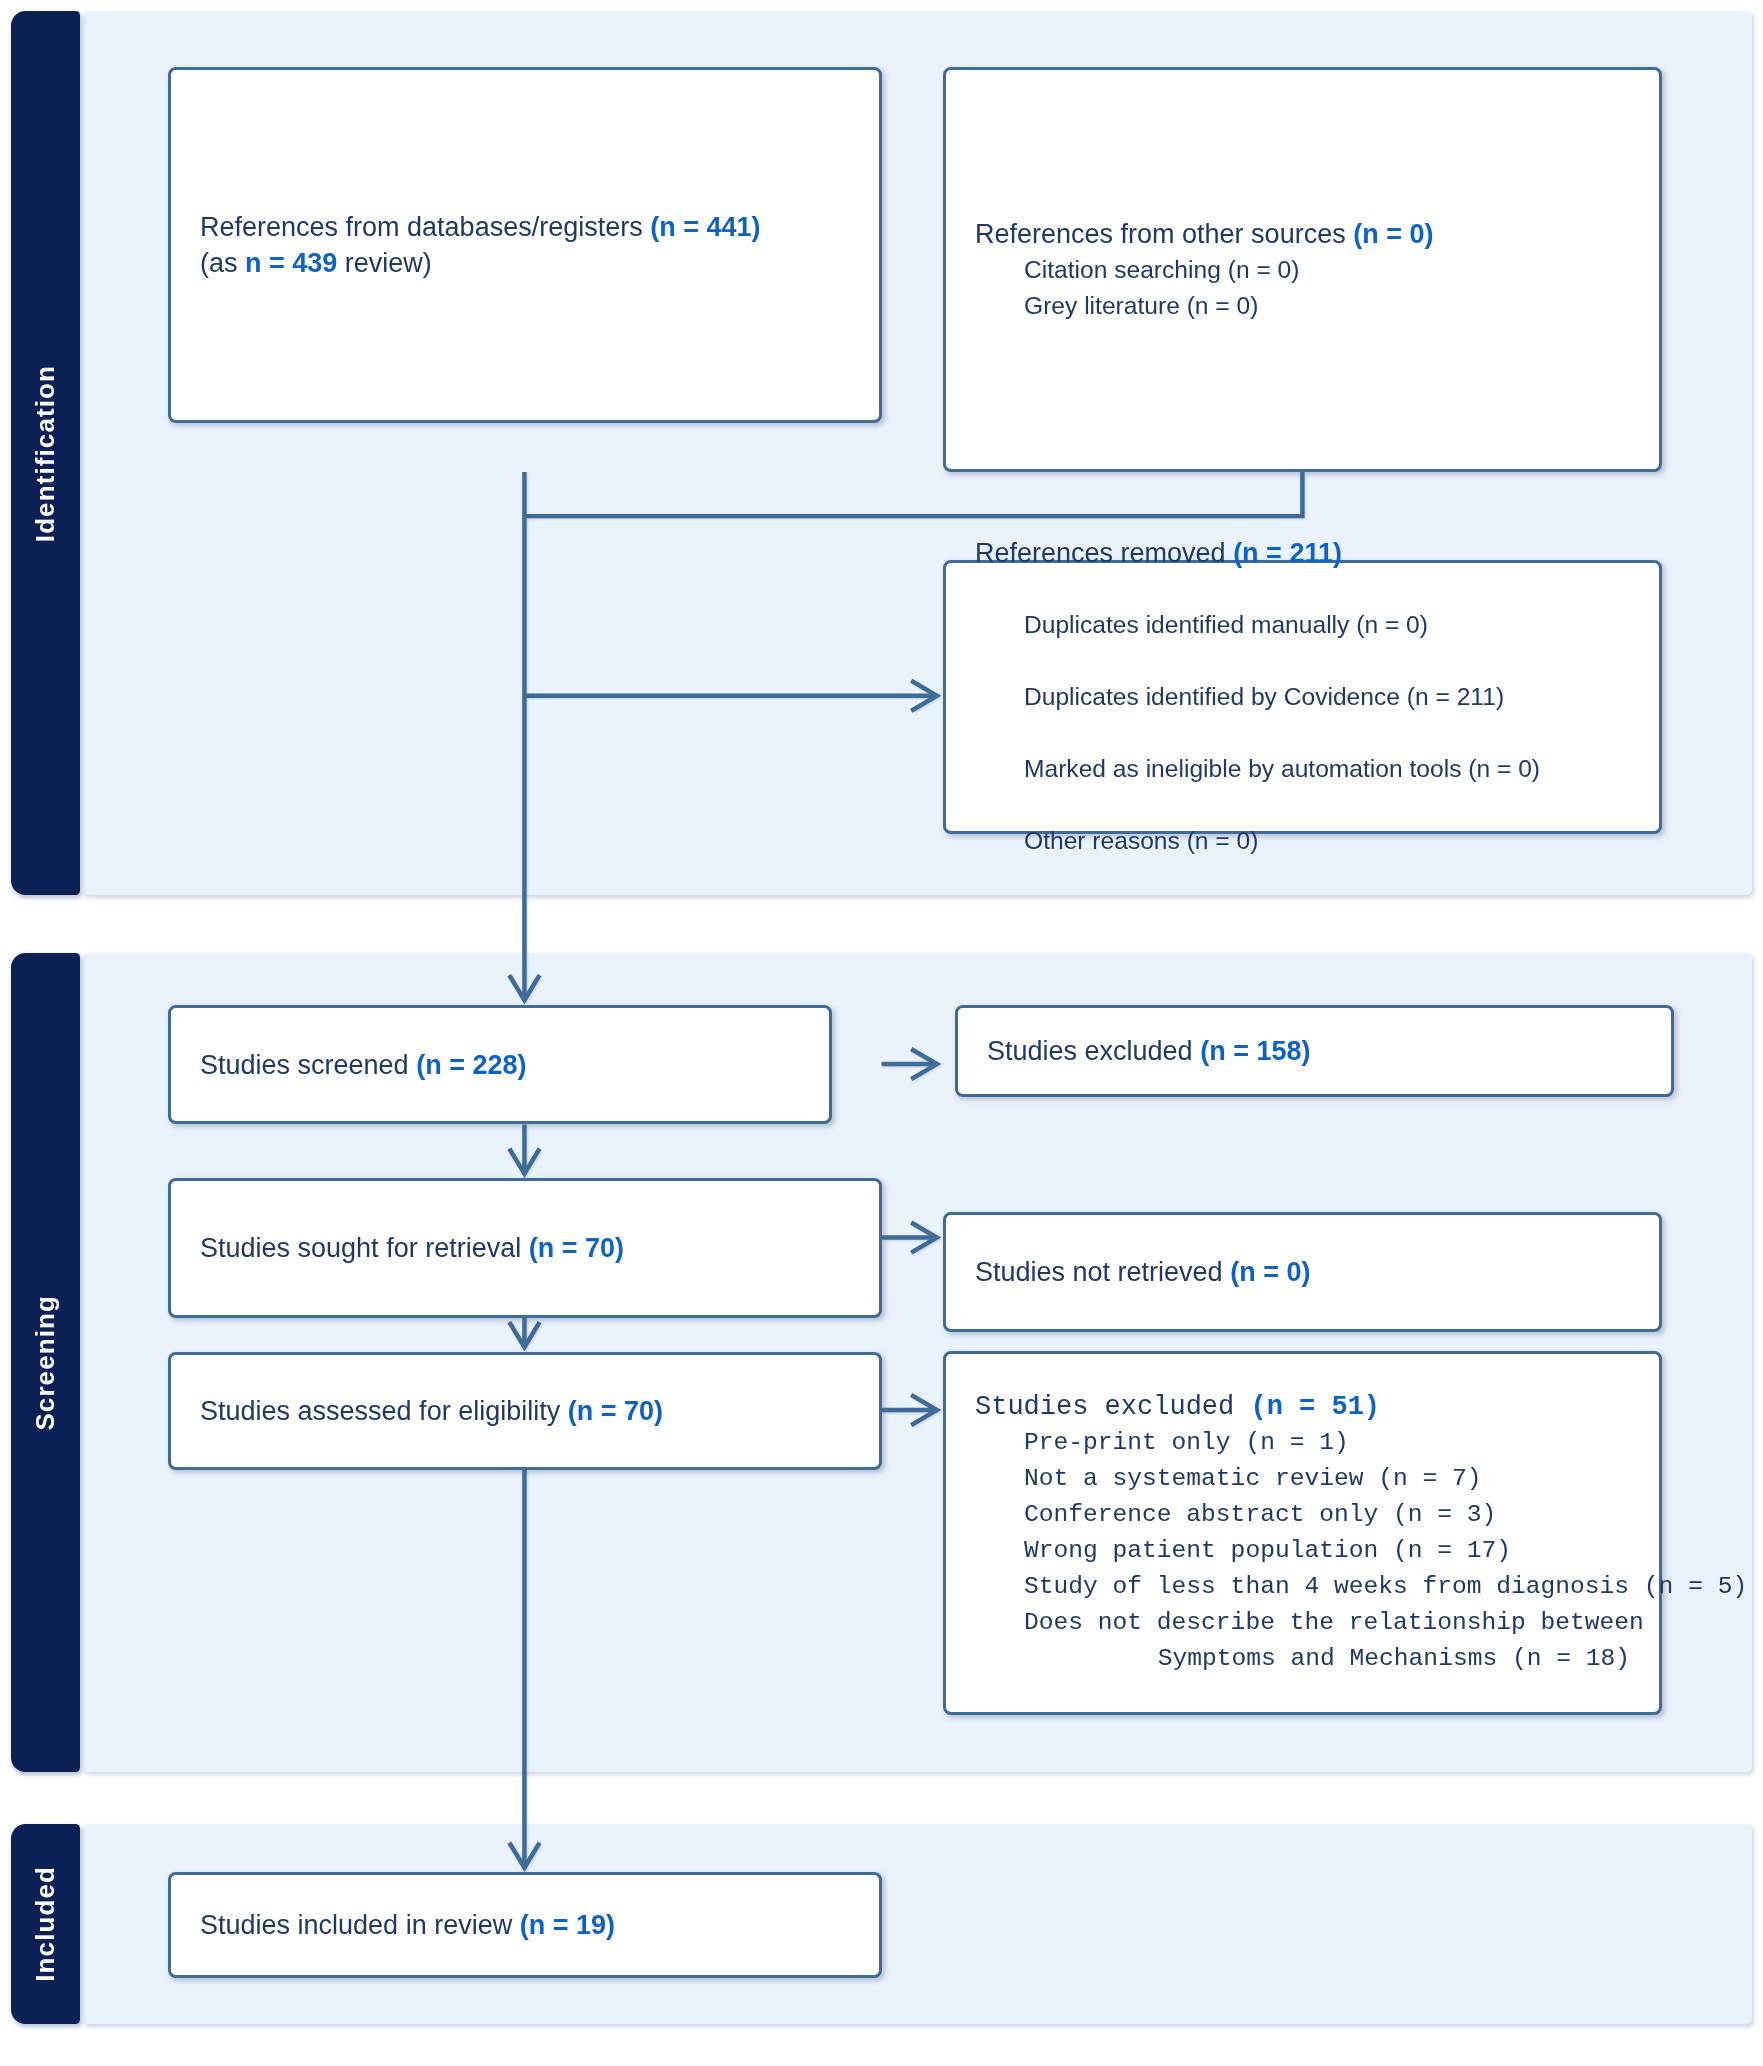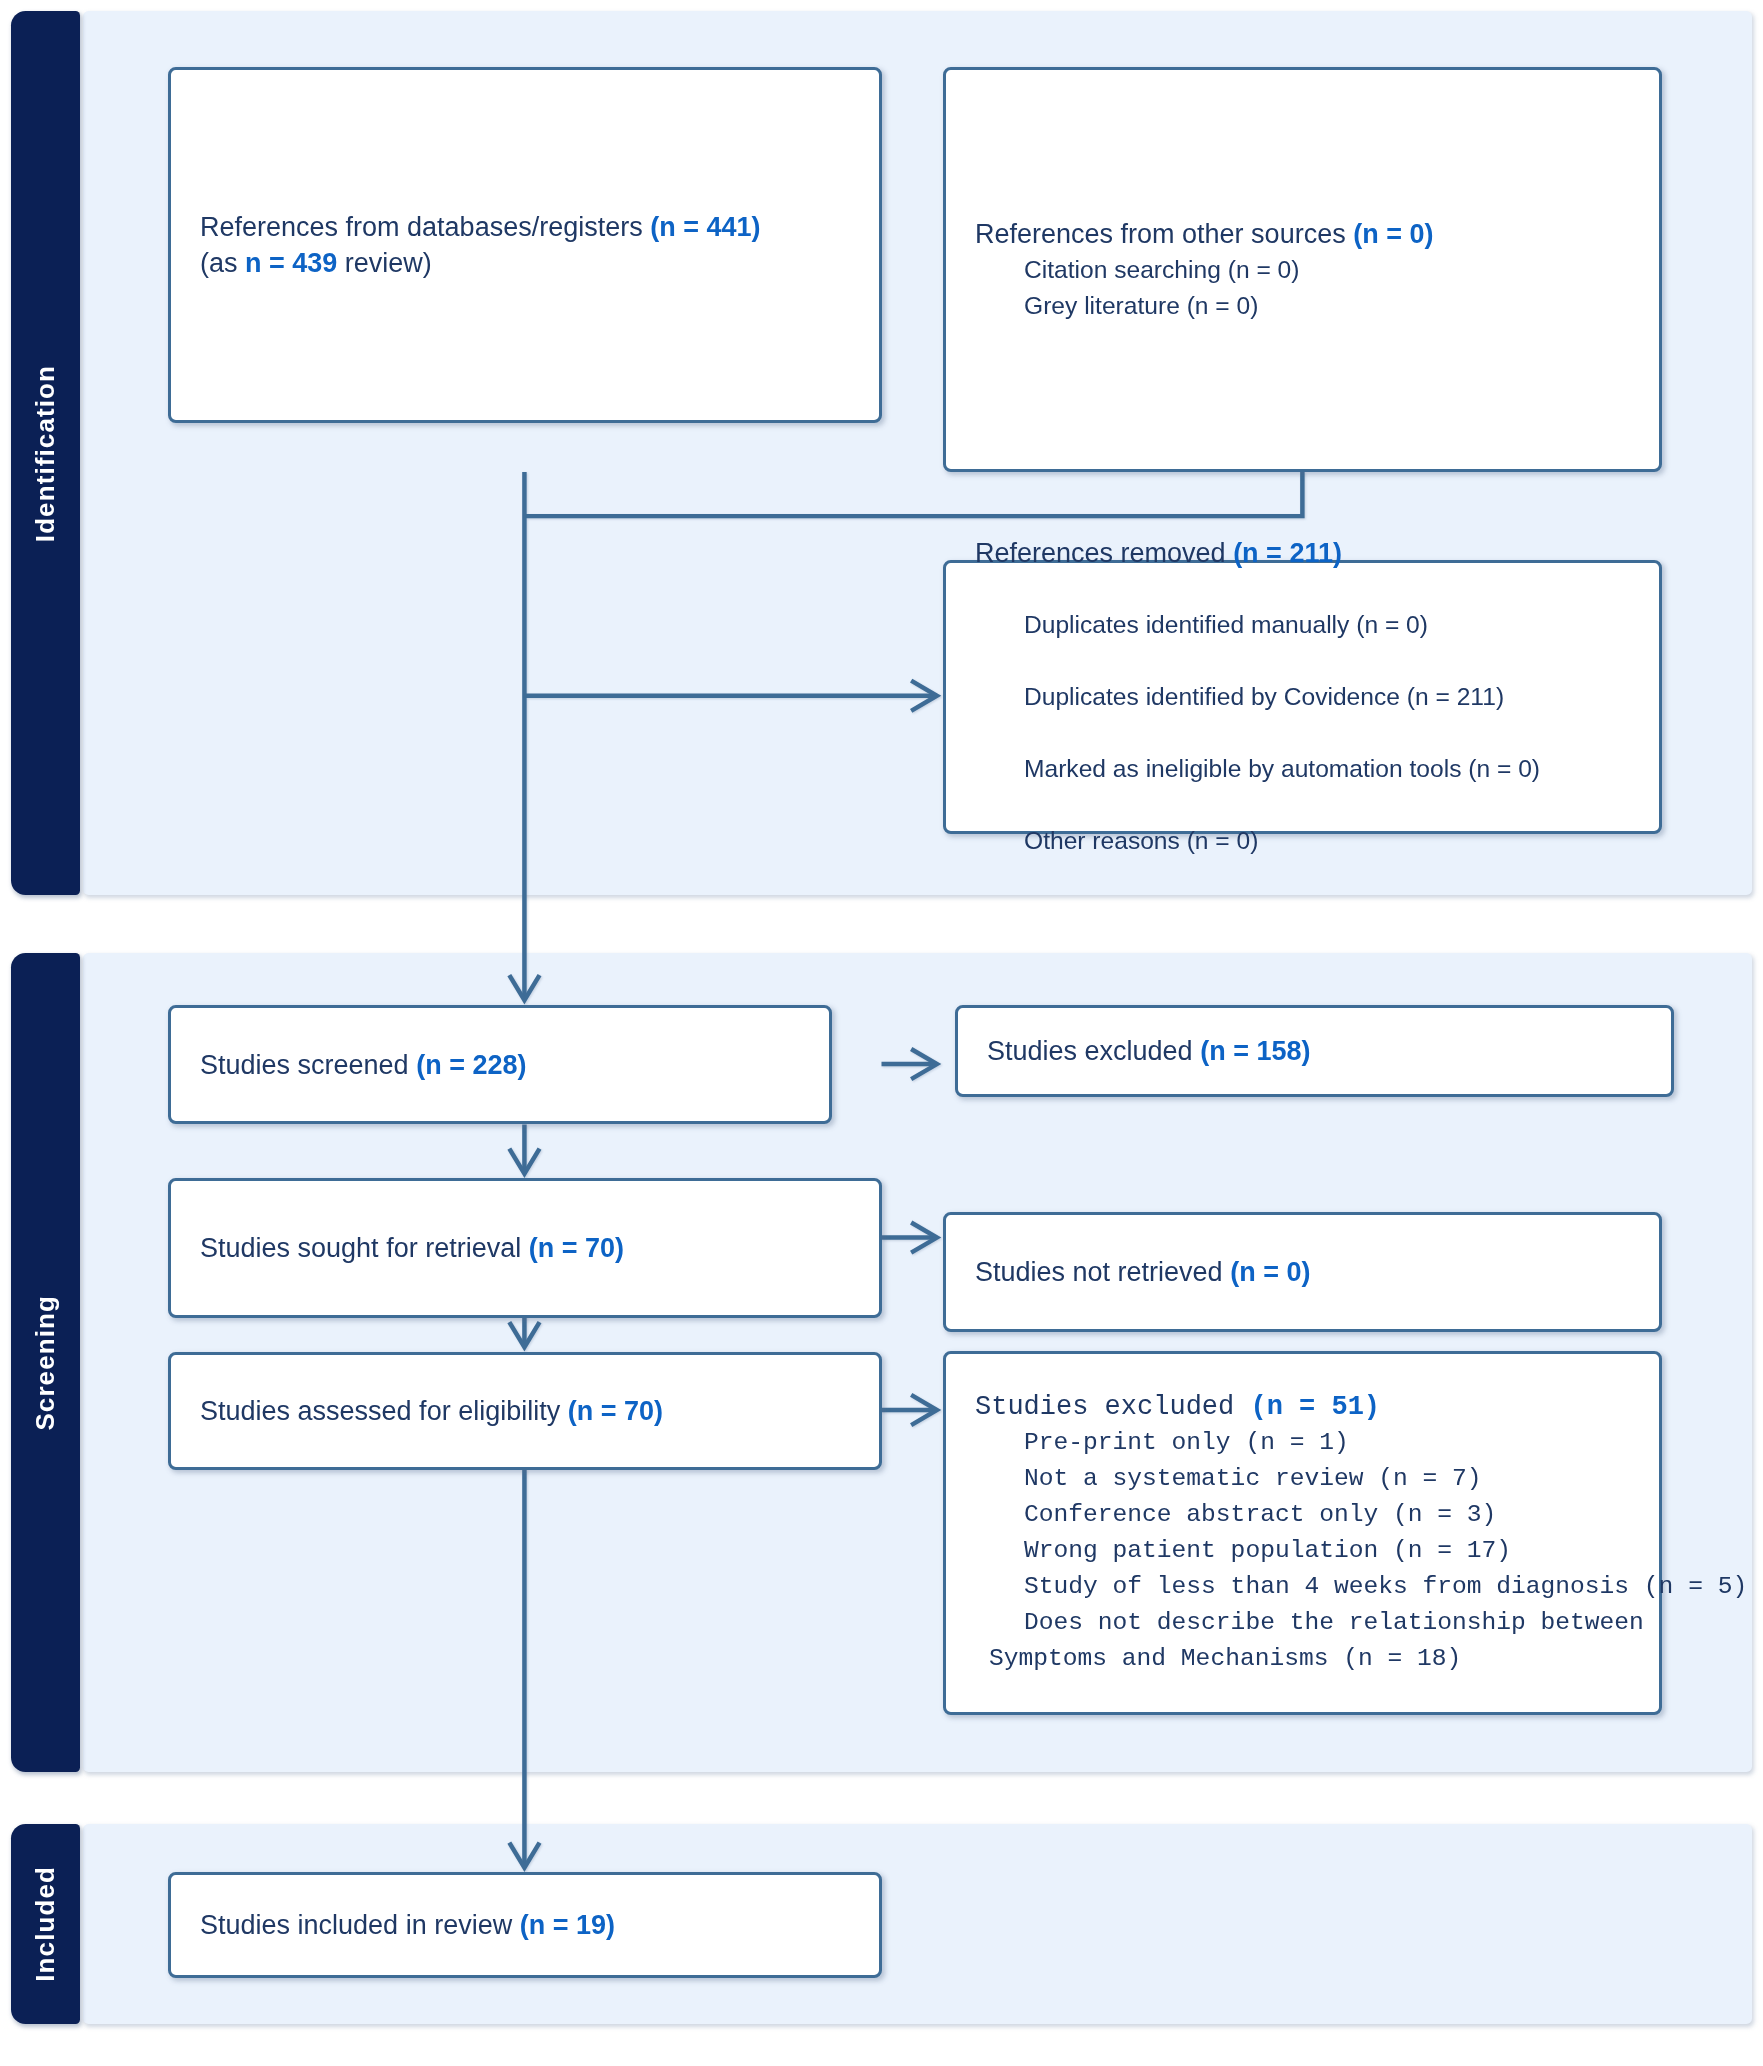--- a/index.html
+++ b/index.html
@@ -28,21 +28,21 @@
     color:#ffffff;font-size:26px;font-weight:700;letter-spacing:1.1px;white-space:nowrap;
   }
   .box{
     position:absolute;background:#ffffff;border:3.9px solid var(--steel);border-radius:7.8px;
     box-shadow:2.2px 2.8px 5px rgba(90,110,140,0.35);
     display:flex;flex-direction:column;justify-content:center;
     padding:0 29px;box-sizing:border-box;font-size:27px;
   }
   .line{line-height:36px;white-space:nowrap;}
   .line.ind1{padding-left:49px;font-size:24.6px;}
-  .line.hang{padding-left:14px;font-size:24.6px;}
+  .line.hang{padding-left:14px;font-size:24.6px;text-align:right;}
   .em{color:var(--blue);font-weight:700;}
   .connectors{position:absolute;left:0;top:0;pointer-events:none;
     filter:drop-shadow(1.1px 1.7px 1.1px rgba(120,140,170,0.35));}
   .connectors path{stroke:var(--steel);stroke-width:8;fill:none;stroke-linejoin:miter;}
   
   #band-identification{top:11.2px;height:884px;}
   #bar-identification{top:11.2px;height:884px;}
   #band-screening{top:953px;height:819px;}
   #bar-screening{top:953px;height:819px;}
   #band-included{top:1824px;height:200px;}

